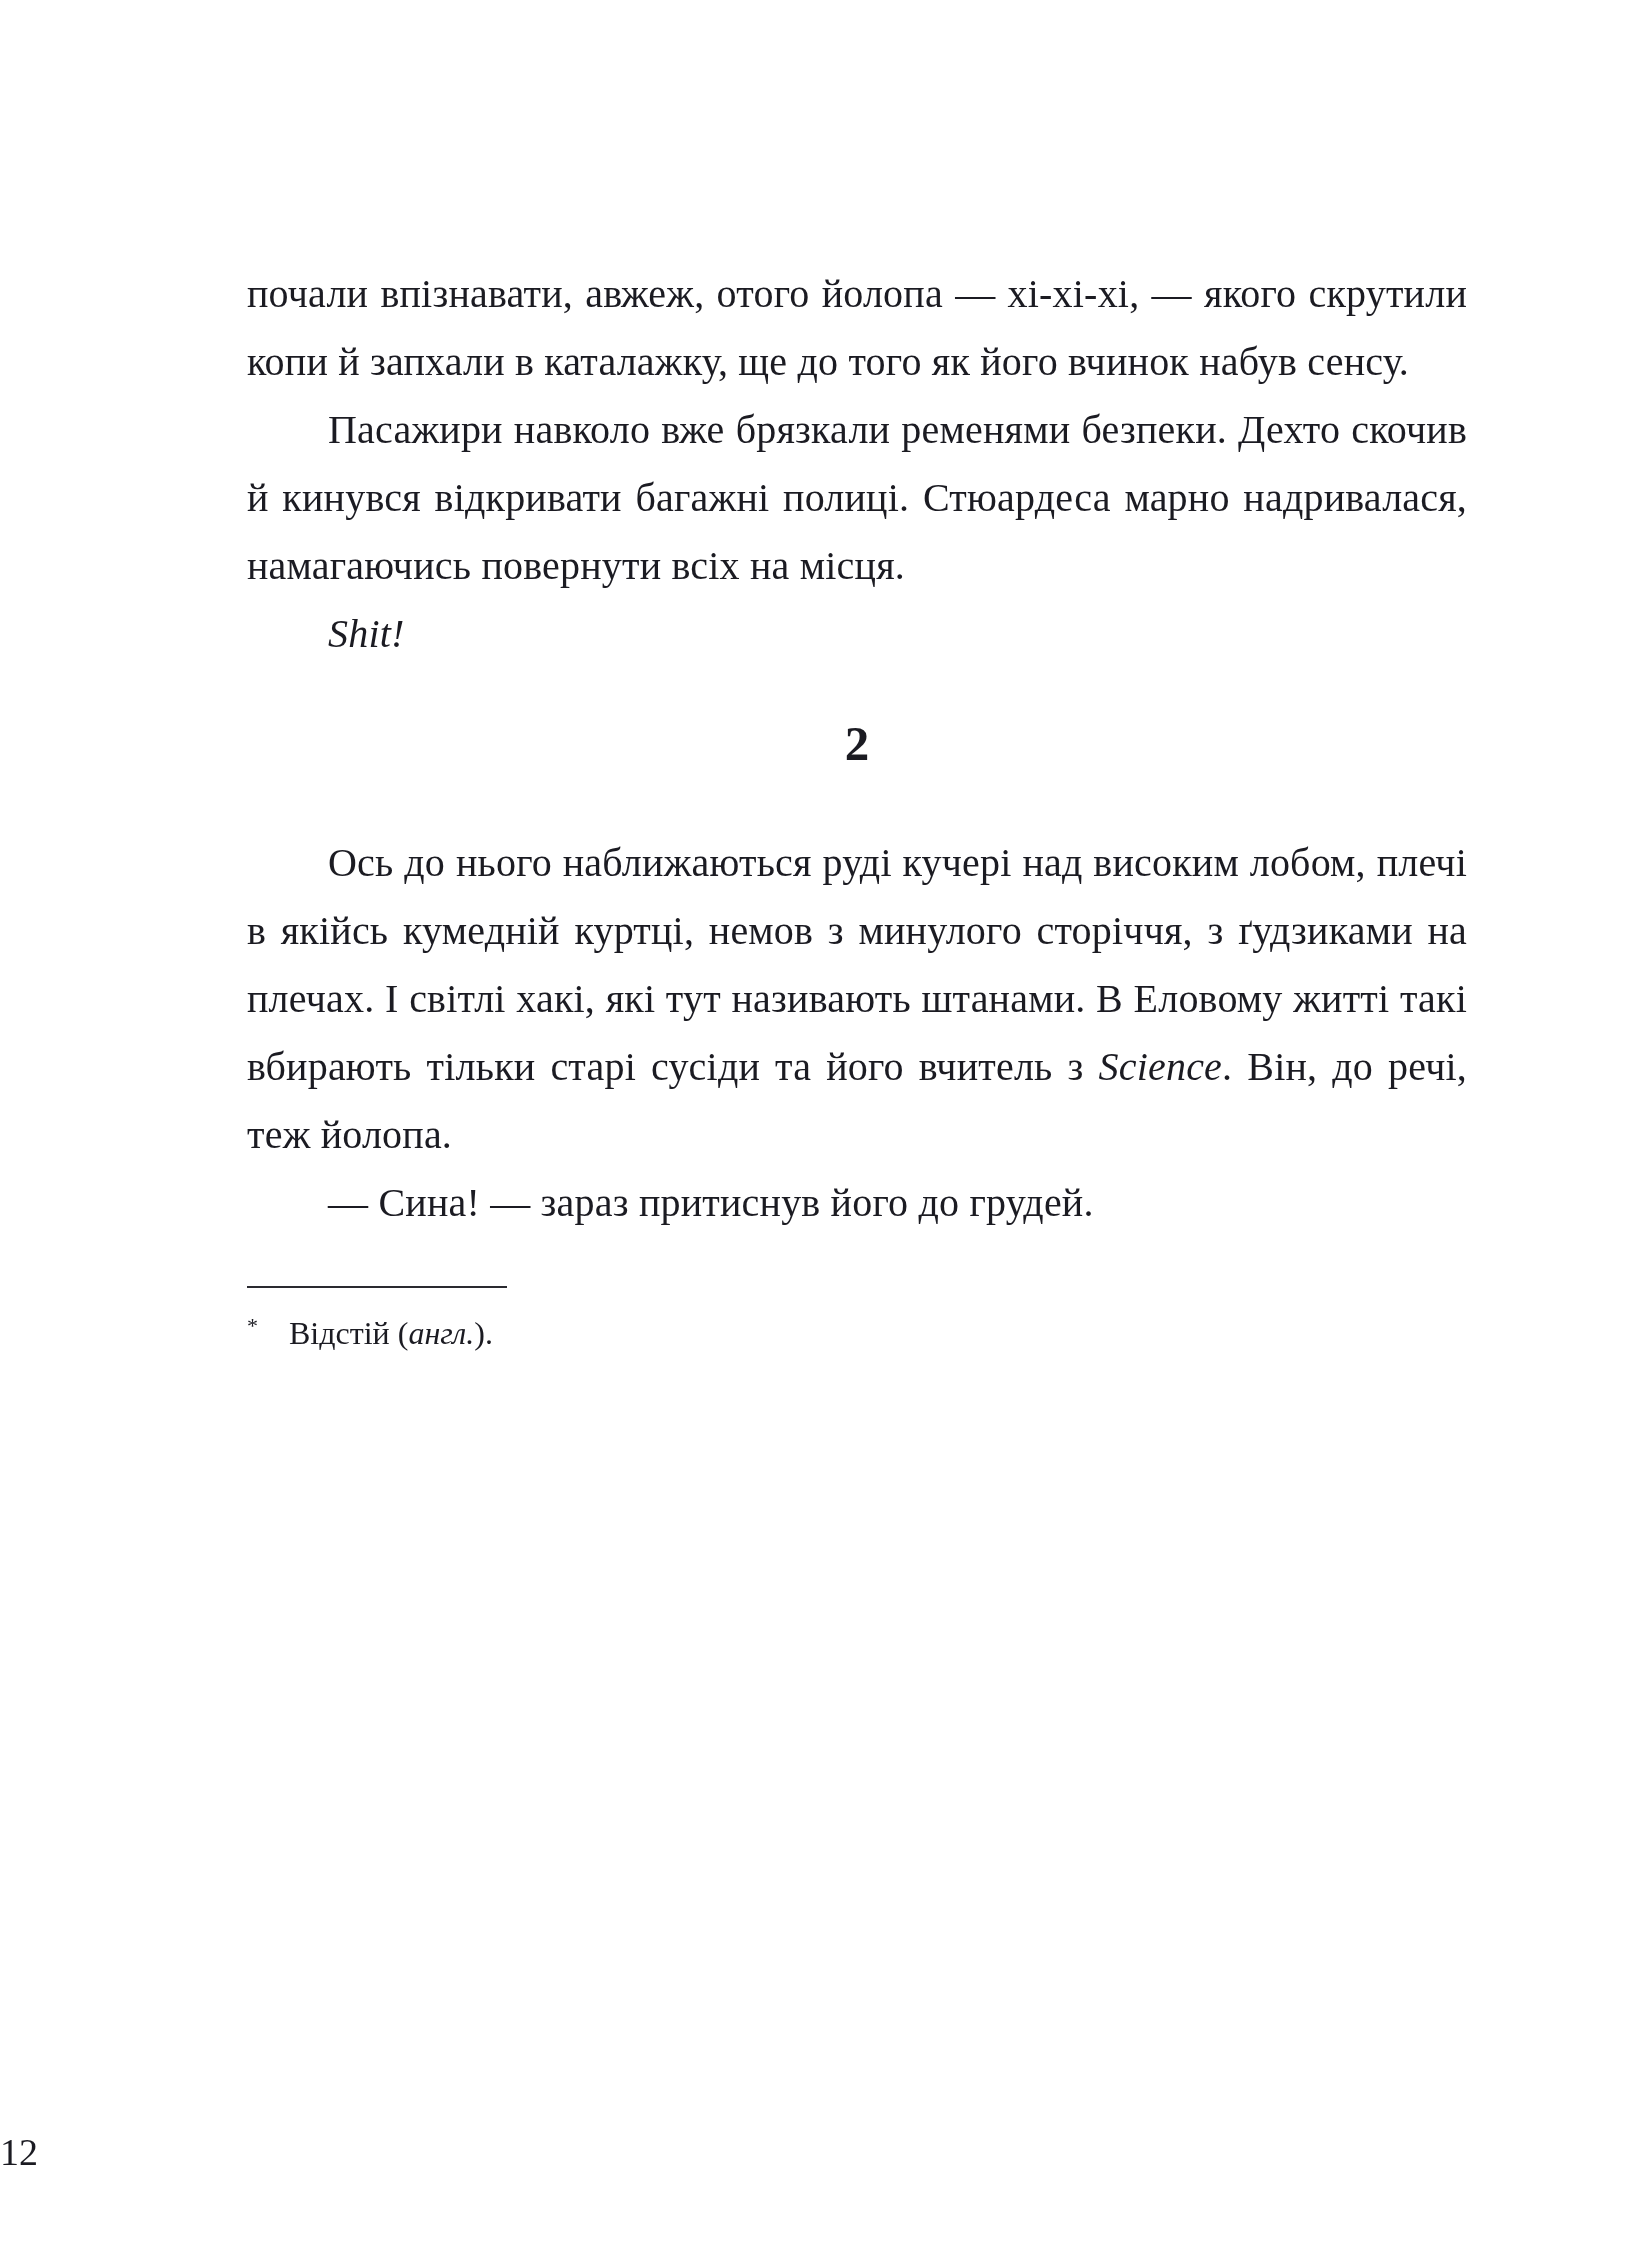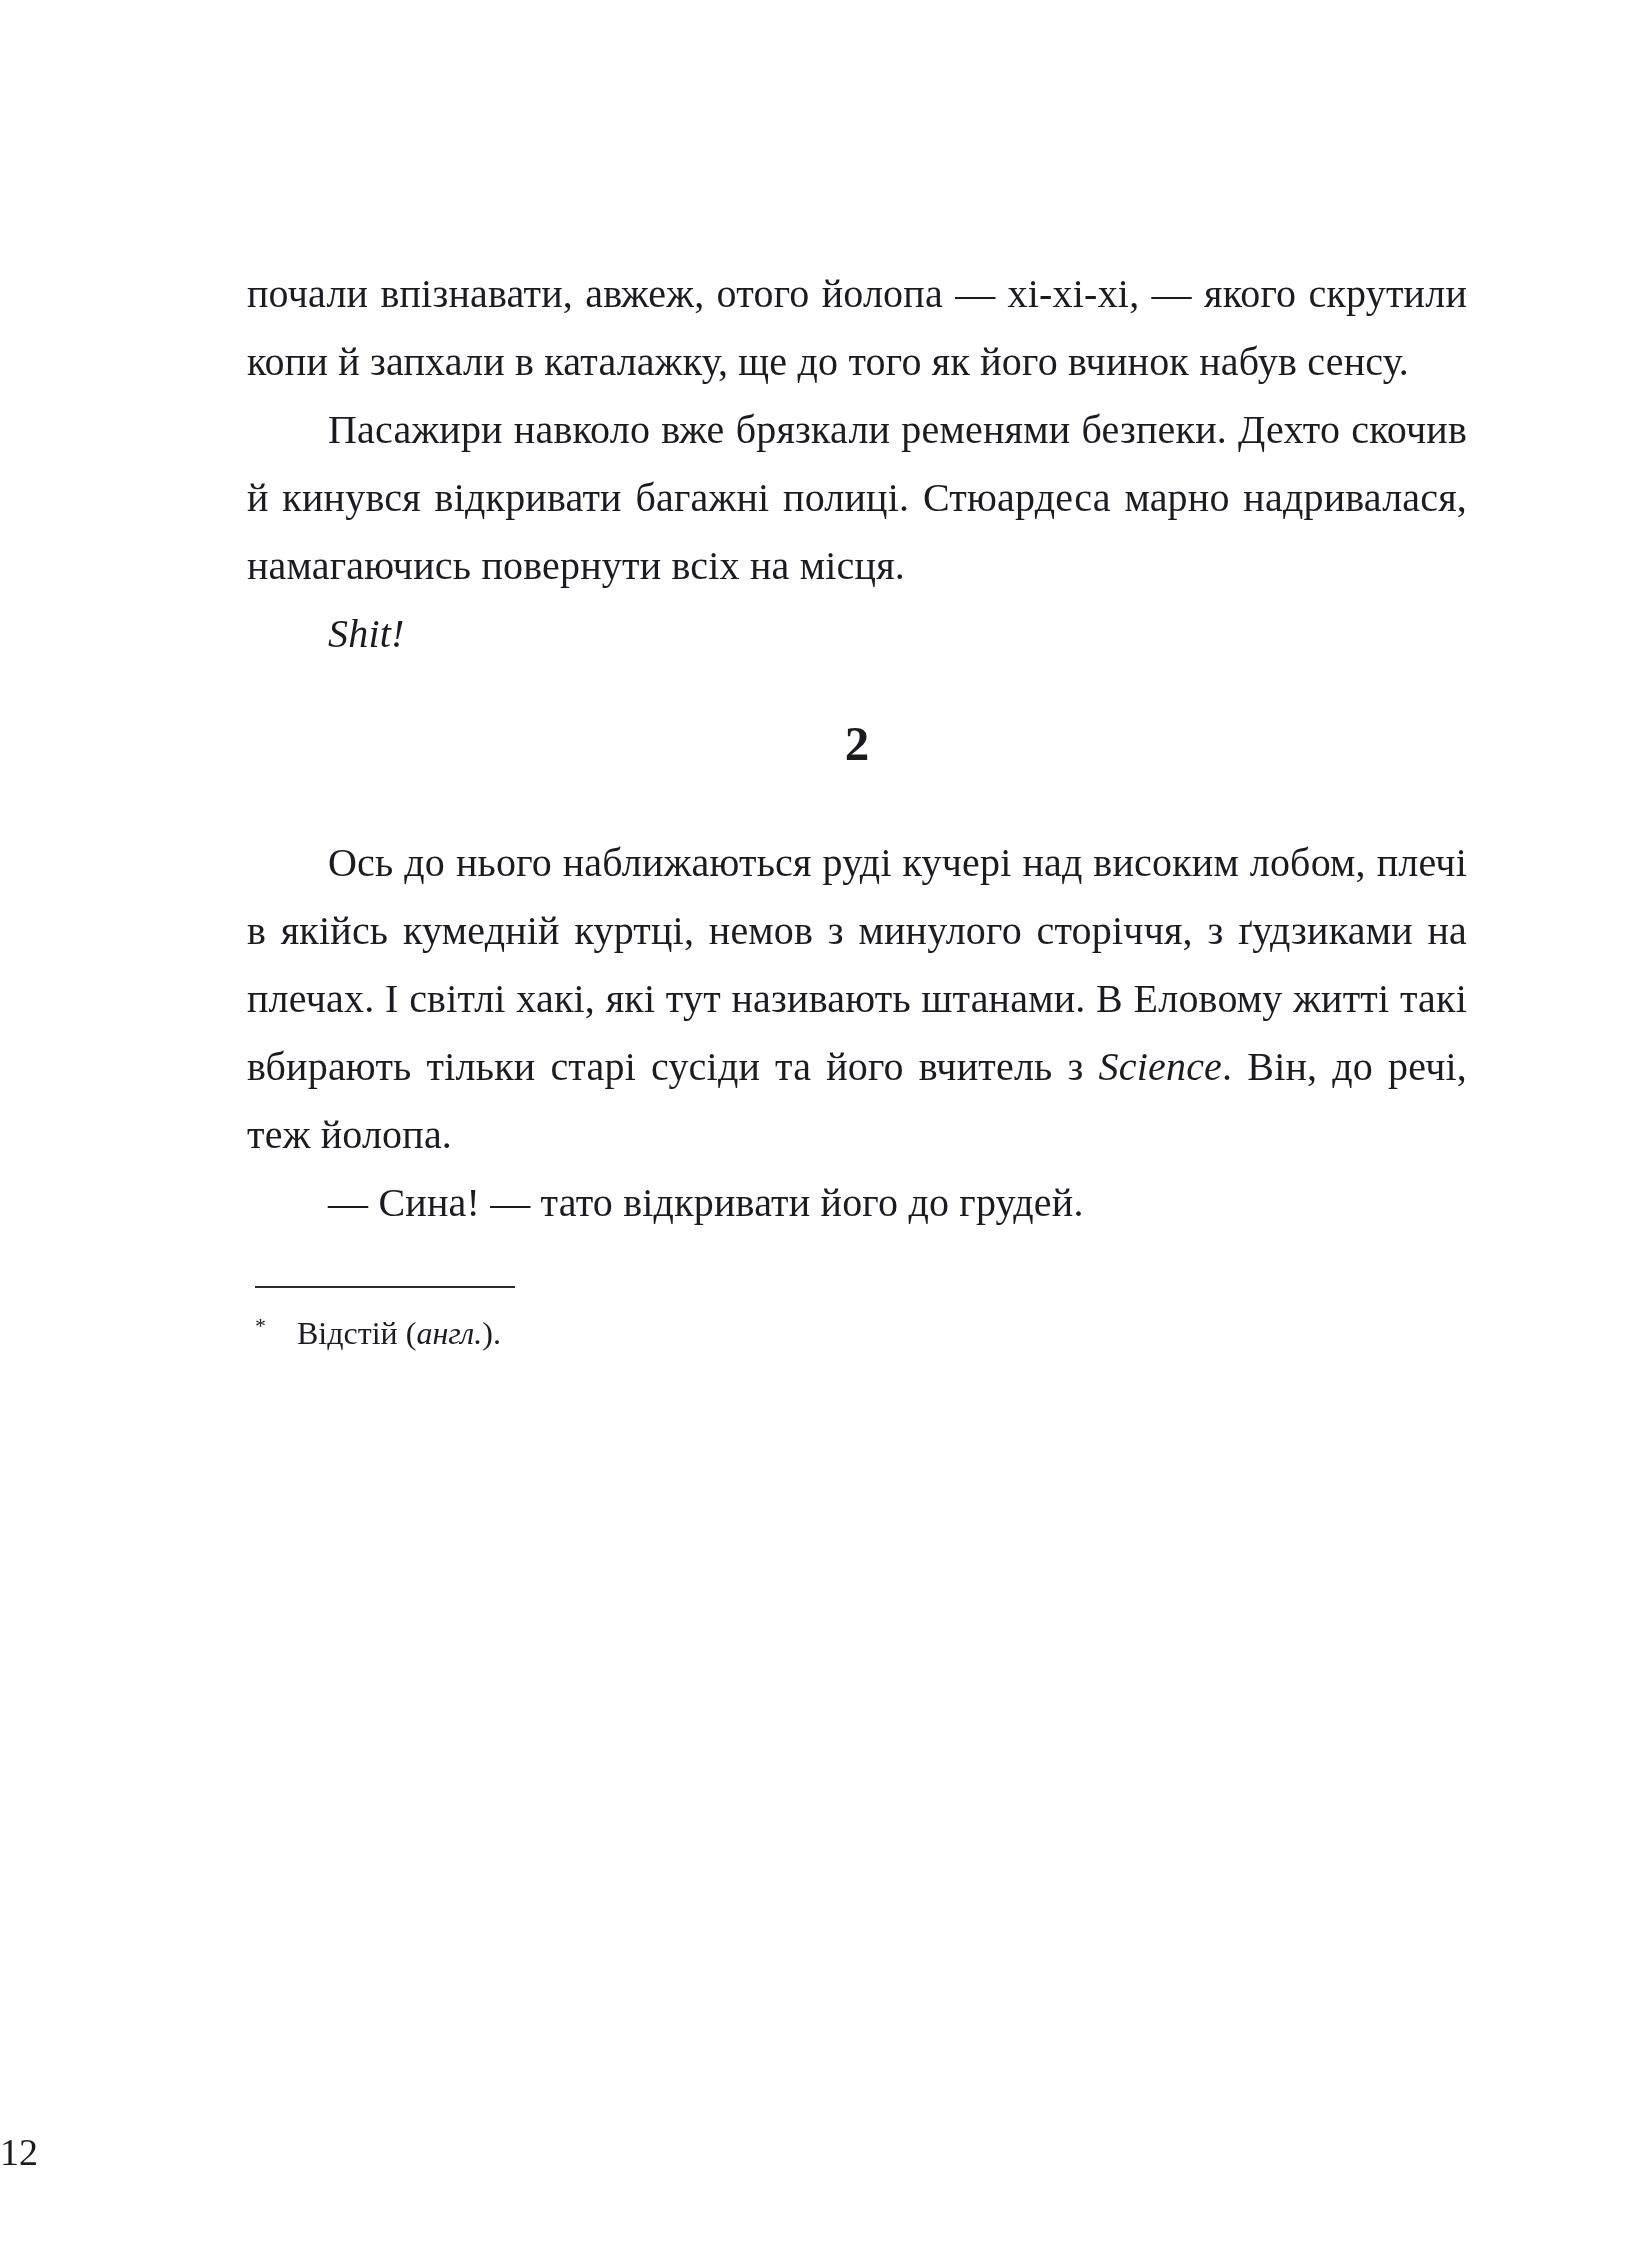--- a/index.html
+++ b/index.html
@@ -37,21 +37,20 @@
   .chapter-heading {
     margin: 51px 0 61px 0;
     font-size: 49px;
     line-height: 1;
     font-weight: bold;
     text-align: center;
     color: #1b1b22;
   }
   .footnote {
     margin-top: 49px;
-    margin-left: 8px;
   }
   .footnote-rule {
     width: 260px;
     height: 1.7px;
     background: #2a2a30;
     margin: 0 0 25.6px 0;
   }
   .footnote-text {
     margin: 0;
     font-size: 32px;
@@ -84,21 +83,21 @@
     <div id="paras-before">
         <p class="body-par"><span>почали впізнавати, авжеж, отого йолопа — хі-хі-хі, — якого скрутили копи й запхали в каталажку, ще до того як його вчинок набув сенсу.</span></p>
         <p class="body-par indent"><span>Пасажири навколо вже брязкали ременями безпеки. Дехто скочив й кинувся відкривати багажні полиці. Стюардеса марно надривалася, намагаючись повернути всіх на місця.</span></p>
         <p class="body-par indent"><span class="italic">Shit!</span></p>
       </div>
 
     <h2 class="chapter-heading">2</h2>
 
     <div id="paras-after">
         <p class="body-par indent"><span>Ось до нього наближаються руді кучері над високим лобом, плечі в якійсь кумедній куртці, немов з минулого сторіччя, з ґудзиками на плечах. І світлі хакі, які тут називають штанами. В Еловому житті такі вбирають тільки старі сусіди та його вчитель з </span><span class="italic">Science</span><span>. Він, до речі, теж йолопа.</span></p>
-        <p class="body-par indent"><span>— Сина! — тато відкривати його до грудей.</span></p>
+        <p class="body-par indent"><span>— Сина! — зараз притиснув його до грудей.</span></p>
       </div>
 
     <div class="footnote">
       <div class="footnote-rule"></div>
       <p class="footnote-text"><span class="fn-marker">*</span><span id="footnote-runs"><span>Відстій (</span><span class="italic">англ.</span><span>).</span></span></p>
     </div>
 
   </div>
 
   <div class="page-number">12</div>

